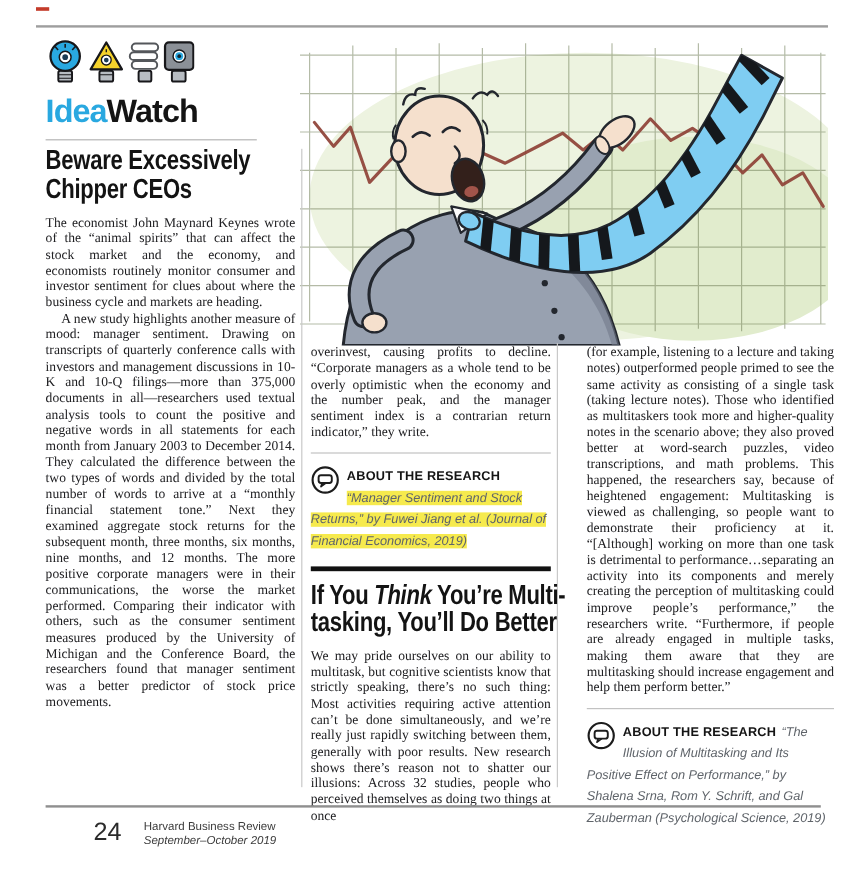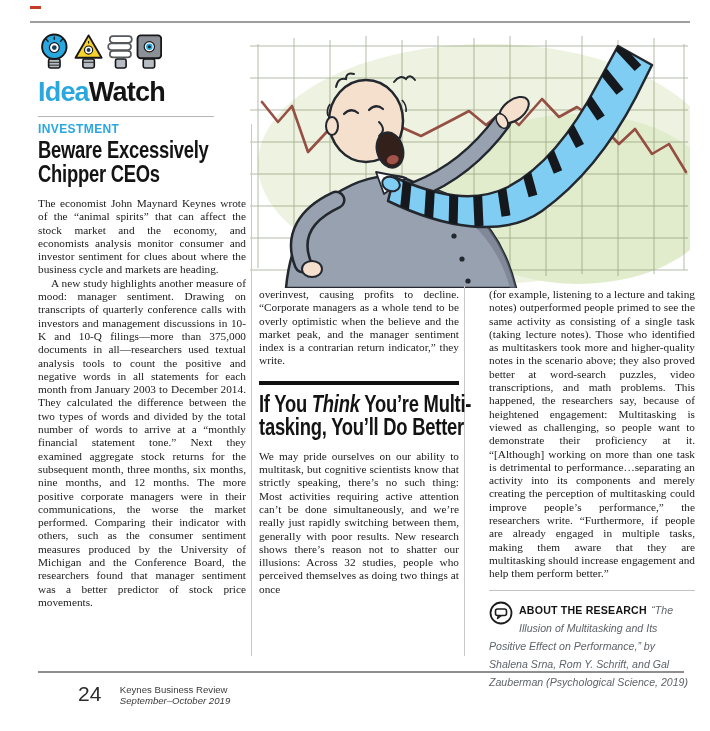--- a/index.html
+++ b/index.html
@@ -182,34 +182,43 @@
           <line x1="377" y1="-6" x2="406" y2="24"></line>
       </g>
       <ellipse cx="143" cy="160" rx="9" ry="7" fill="#7fcdf2" stroke="#23272e" stroke-width="2" transform="rotate(22 143 160)"></ellipse>
     </g>
   </svg>
 
   <div class="vdiv vdiv1"></div>
   <div class="vdiv vdiv2"></div>
 
   <div class="col col1">
-    <div class="category">INVESTMENT</div>
     <div class="headline">
       <div>Beware Excessively</div>
       <div>Chipper CEOs</div>
     </div>
     <div class="body">
-      <p>The economist John Maynard Keynes wrote of the “animal spirits” that can affect the stock market and the economy, and economists analysis monitor consumer and investor sentiment for clues about where the business cycle and markets are heading.</p>
+      <p>The economist John Maynard Keynes wrote of the “animal spirits” that can affect the stock market and the economy, and economists routinely monitor consumer and investor sentiment for clues about where the business cycle and markets are heading.</p>
       <p class="ind">A new study highlights another measure of mood: manager sentiment. Drawing on transcripts of quarterly conference calls with investors and management discussions in 10-K and 10-Q filings—more than 375,000 documents in all—researchers used textual analysis tools to count the positive and negative words in all statements for each month from January 2003 to December 2014. They calculated the difference between the two types of words and divided by the total number of words to arrive at a “monthly financial statement tone.” Next they examined aggregate stock returns for the subsequent month, three months, six months, nine months, and 12 months. The more positive corporate managers were in their communications, the worse the market performed. Comparing their indicator with others, such as the consumer sentiment measures produced by the University of Michigan and the Conference Board, the researchers found that manager sentiment was a better predictor of stock price movements.</p>
     </div>
   </div>
 
   <div class="col col2">
     <div class="body">
-      <p>overinvest, causing profits to decline. “Corporate managers as a whole tend to be overly optimistic when the believe and the market peak, and the manager sentiment index is a contrarian return indicator,” they write.</p>
+      <p>overinvest, causing profits to decline. “Corporate managers as a whole tend to be overly optimistic when the economy and the number peak, and the manager sentiment index is a contrarian return indicator,” they write.</p>
+    </div>
+    <div class="about">
+      <div class="about-rule"></div>
+      <svg class="about-icon" viewBox="0 0 24 24">
+        <circle cx="12" cy="12" r="10.5" fill="none" stroke="#1c1c1c" stroke-width="1.8"></circle>
+        <rect x="6.5" y="8" width="11" height="6.5" rx="2" fill="none" stroke="#1c1c1c" stroke-width="1.6"></rect>
+        <path d="M 9.5,14.5 L 8.5,17.5 L 12.5,14.5" fill="none" stroke="#1c1c1c" stroke-width="1.4" stroke-linejoin="round"></path>
+      </svg>
+      <span class="about-label">ABOUT THE RESEARCH</span>
+      <span class="about-cite hl">“Manager Sentiment and Stock Returns,” by Fuwei Jiang et al. (Journal of Financial Economics, 2019)</span>
     </div>
     <div class="blackbar"></div>
     <div class="headline">
       <div><span>If You </span><span class="em">Think</span><span> You’re Multi-</span></div>
       <div>tasking, You’ll Do Better</div>
     </div>
     <div class="body" style="margin-top:10px;">
       <p>We may pride ourselves on our ability to multitask, but cognitive scientists know that strictly speaking, there’s no such thing: Most activities requiring active attention can’t be done simultaneously, and we’re really just rapidly switching between them, generally with poor results. New research shows there’s reason not to shatter our illusions: Across 32 studies, people who perceived themselves as doing two things at once</p>
     </div>
   </div>
@@ -228,18 +237,18 @@
       <span class="about-label">ABOUT THE RESEARCH</span>
       <span class="about-cite">“The Illusion of Multitasking and Its Positive Effect on Performance,” by Shalena Srna, Rom Y. Schrift, and Gal Zauberman (Psychological Science, 2019)</span>
     </div>
   </div>
 
   <div class="rule bottom-rule"></div>
 
   <div class="footer">
     <span class="pagenum">24</span>
     <span class="pubblock">
-      <div class="pubname">Keynes Business Review</div>
+      <div class="pubname">Harvard Business Review</div>
       <div class="pubissue">September–October 2019</div>
     </span>
   </div>
 
 </div>
 
 </body></html>

